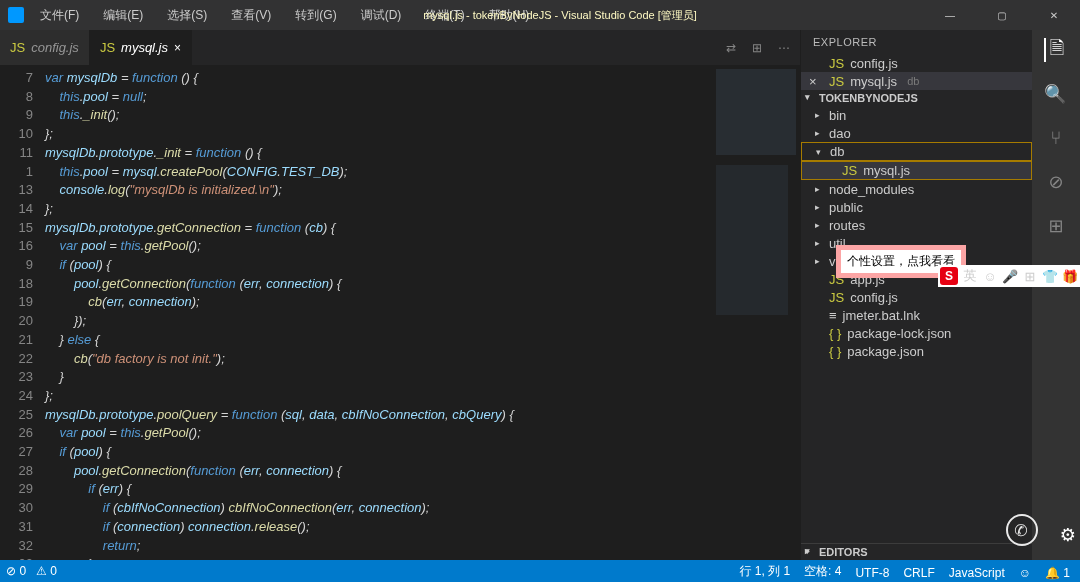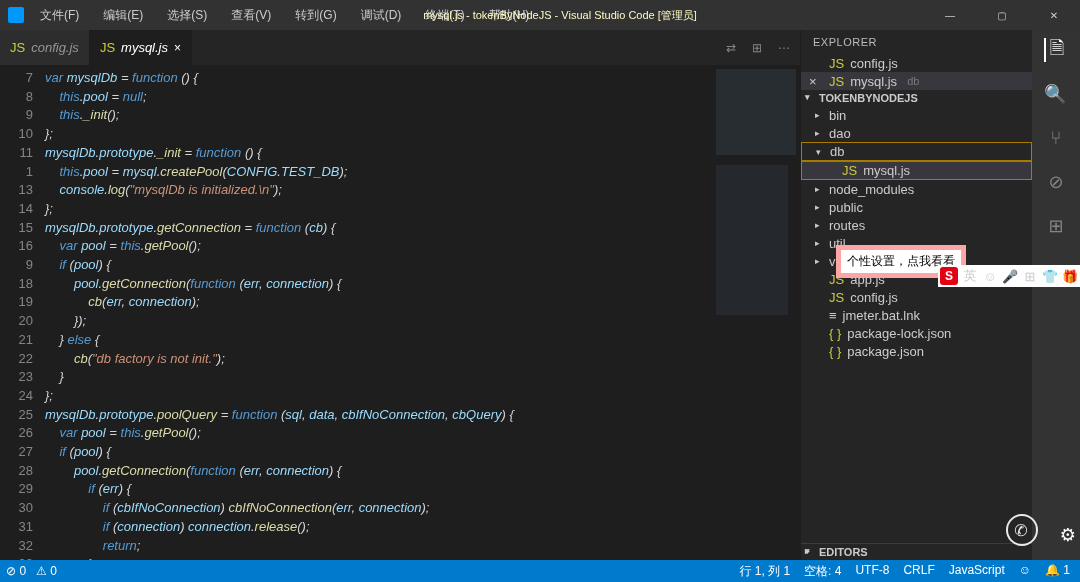--- a/index.html
+++ b/index.html
@@ -41,21 +41,21 @@
 .tree-item.depth2 { padding-left:40px; }
 .tree-item.sel { background:#37373d; }
 .tree-item.hl-wrap { border:1px solid #a67b00; border-radius:0; padding-top:1px; padding-bottom:1px; }
 .tree-item .chev { position:absolute; left:14px; font-size:9px; color:#ccc; }
 .tree-item .dim { color:#7a7a7a; font-size:11px; margin-left:4px; }
 .ico-js { color:#cbcb41; }
 .ico-json { color:#cbcb41; }
 .ico-file { color:#ccc; }
 .statusbar { height:22px; background:#007acc; color:#fff; display:flex; align-items:center; font-size:12px; }
 .statusbar .sb-left { display:flex; align-items:center; gap:10px; padding-left:6px; }
-.statusbar .sb-right { margin-left:auto; display:flex; align-items:flex-start; gap:14px; padding-right:10px; }
+.statusbar .sb-right { margin-left:auto; display:flex; align-items:flex-end; gap:14px; padding-right:10px; }
 .statusbar span { cursor:pointer; }
 
 .ime-tip { position:absolute; right:114px; top:245px; background:#fff; color:#000; font-size:12px; padding:3px 6px; border:5px solid #fca5a5; }
 .ime-bar { position:absolute; right:0; top:265px; background:#fff; display:flex; align-items:center; padding:2px; gap:4px; }
 .ime-bar .sogo { width:18px; height:18px; background:#e60012; color:#fff; border-radius:3px; display:flex; align-items:center; justify-content:center; font-size:12px; font-weight:bold; }
 .ime-bar .ime-ic { width:16px; height:16px; font-size:13px; display:flex; align-items:center; justify-content:center; }
 .watermark { position:absolute; right:42px; bottom:36px; color:#fff; font-size:22px; letter-spacing:2px; display:flex; align-items:center; gap:8px; opacity:.9; }
 .watermark .wm-ic { width:32px; height:32px; border:2px solid #fff; border-radius:50%; display:flex; align-items:center; justify-content:center; font-size:16px; }
 .gear { position:absolute; right:4px; bottom:36px; color:#fff; font-size:18px; }
 </style>

